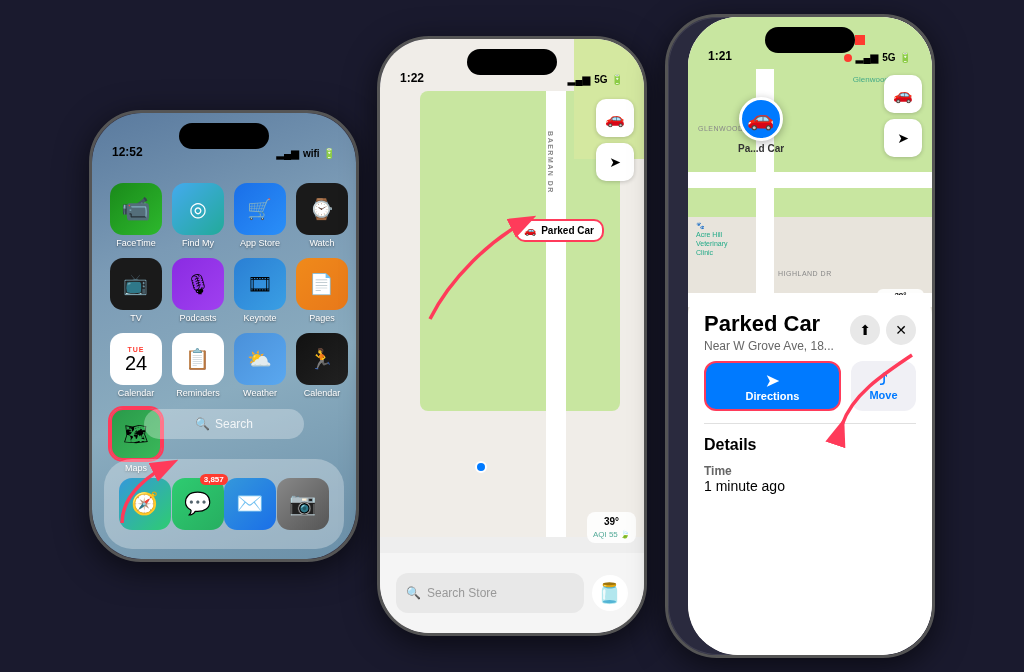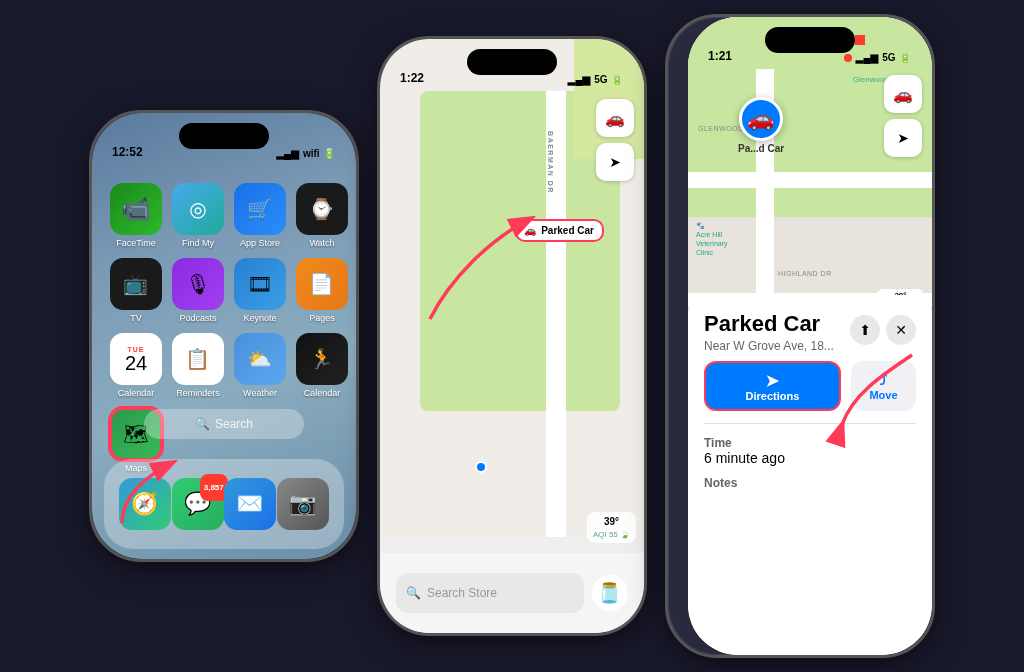--- a/index.html
+++ b/index.html
@@ -119,21 +119,21 @@
 
     .badge {
       position: absolute;
       top: -4px;
       right: -4px;
       background: #ff3b30;
       color: #fff;
       font-size: 8px;
       font-weight: 700;
       border-radius: 8px;
-      padding: 9px 4px;
+      padding: 1px 4px;
       min-width: 16px;
       text-align: left;
     }
 
     .search-bar-home {
       position: absolute;
       bottom: 120px;
       left: 50%;
       transform: translateX(-50%);
       background: rgba(255,255,255,0.3);
@@ -712,28 +712,28 @@
         </div>
         <div class="btn-move">
           <span style="font-size:16px;">⤴</span>
           <span>Move</span>
         </div>
       </div>
 
       <div class="divider"></div>
 
       <div class="details-section">
+        <div class="details-title">Details</div>
 
         <div class="detail-row">
           <div class="detail-row-label">Time</div>
-          <div class="detail-row-value">6 minute ago</div>
+          <div class="detail-row-value">1 minute ago</div>
         </div>
 
         <div class="detail-row">
-          <div class="detail-row-label">Notes</div>
         </div>
       </div>
     </div>
 
     <svg class="arrow-svg" width="120" height="120" style="right:10px; bottom:200px;">
       <defs>
         <marker id="arrow3" markerWidth="8" markerHeight="8" refX="2" refY="3" orient="auto">
           <path d="M8,0 L8,6 L0,3 z" fill="#ff3b5a"></path>
         </marker>
       </defs>

